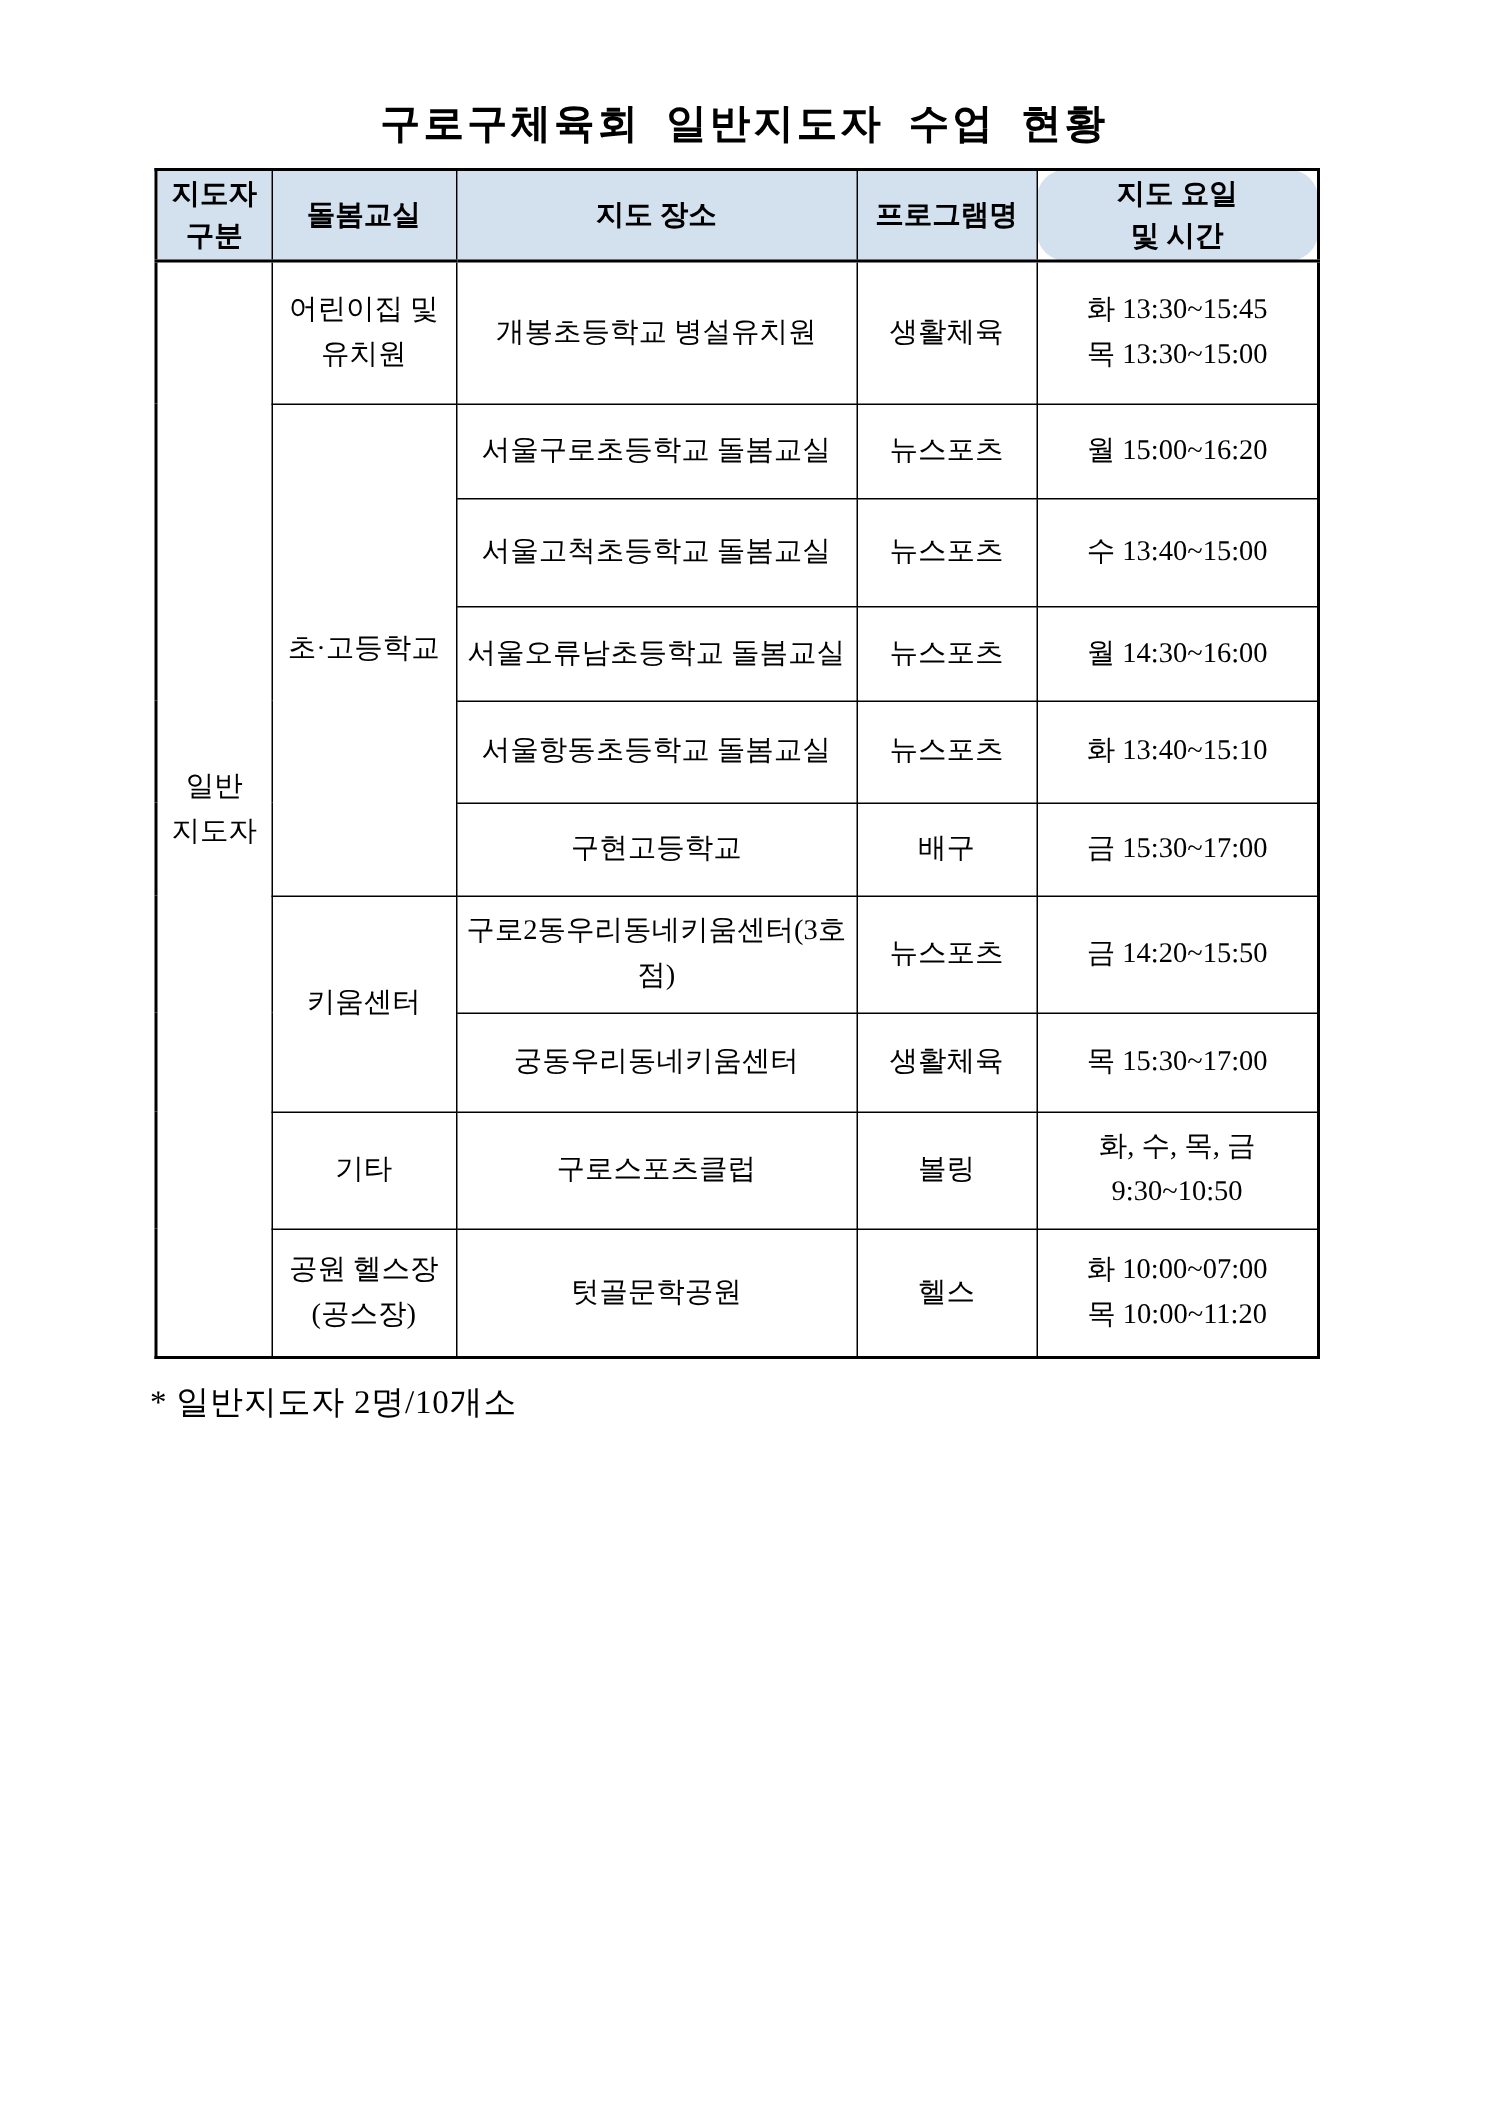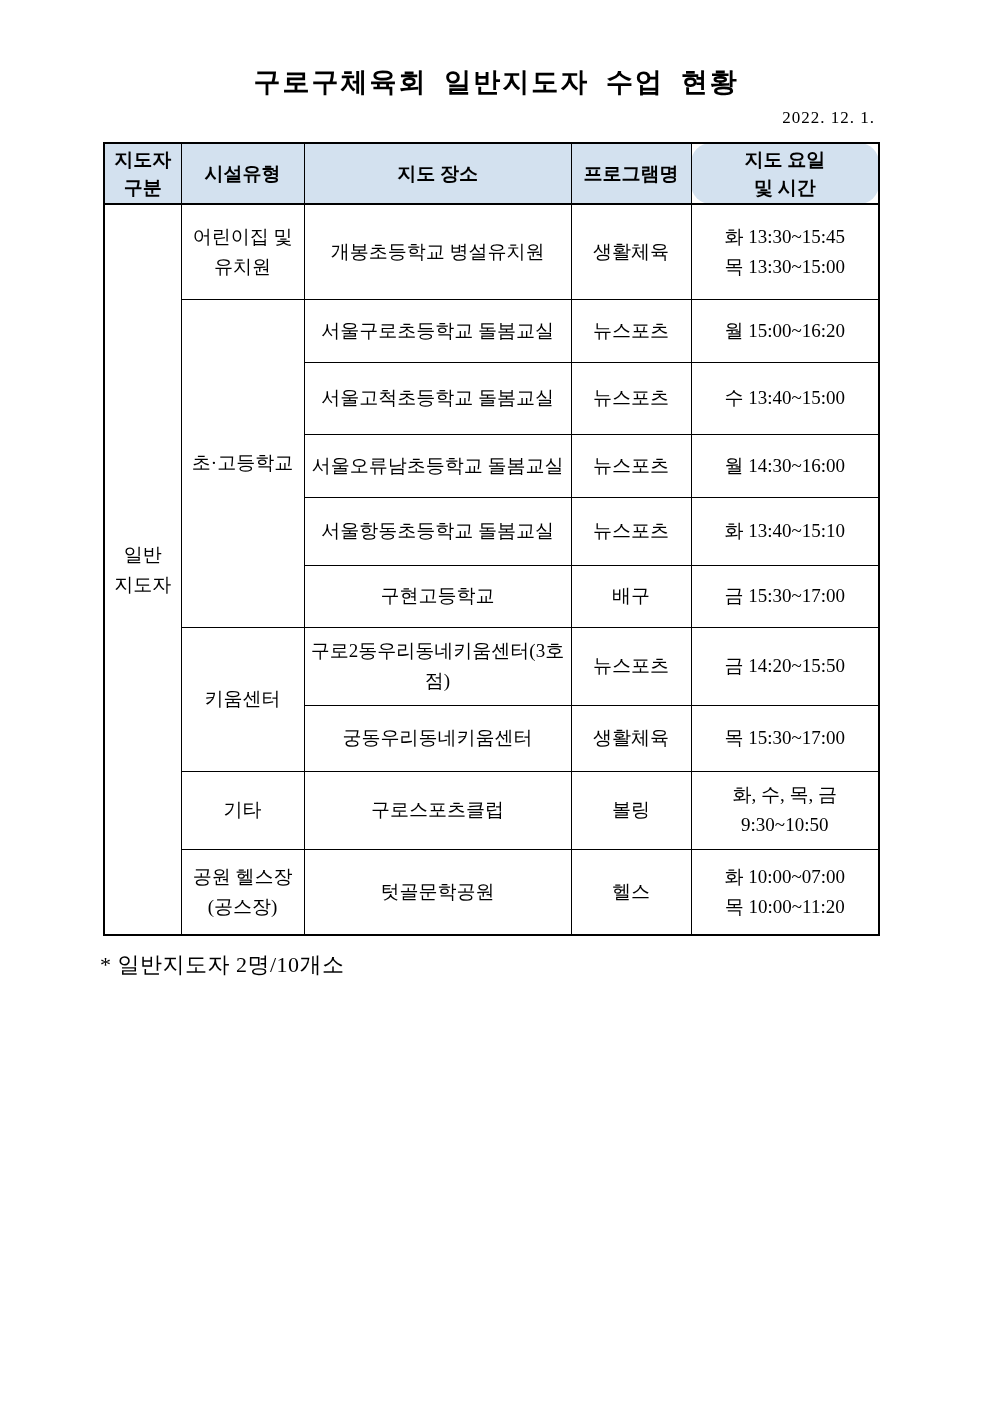--- a/index.html
+++ b/index.html
@@ -77,36 +77,35 @@
     letter-spacing: 0.5px;
   }
 </style>
 </head>
 <body>
 
 <div class="page">
 
   <div class="doc-title">구로구체육회 일반지도자 수업 현황</div>
 
-  <div class="doc-date">2022. 12. 1.</div>
 
   <div class="table-wrap">
     <table class="schedule">
       <colgroup>
         <col style="width:77px">
         <col style="width:123px">
         <col style="width:267px">
         <col style="width:120px">
         <col style="width:188px">
       </colgroup>
       <thead>
         <tr class="hdr">
           <th class="hd" style="background: rgb(211, 225, 239);">지도자
 구분</th>
-          <th class="hd" style="background: rgb(211, 225, 239);">시설유형</th>
+          <th class="hd" style="background: rgb(211, 225, 239);">돌봄교실</th>
           <th class="hd" style="background: rgb(211, 225, 239);">지도 장소</th>
           <th class="hd" style="background: rgb(211, 225, 239);">프로그램명</th>
           <th class="hd" style="background: rgb(211, 225, 239); border-radius: 20px;">지도 요일
 및 시간</th>
         </tr>
       </thead>
       <tbody>
         <tr class="r0">
           <td rowspan="10">일반
 지도자</td>

